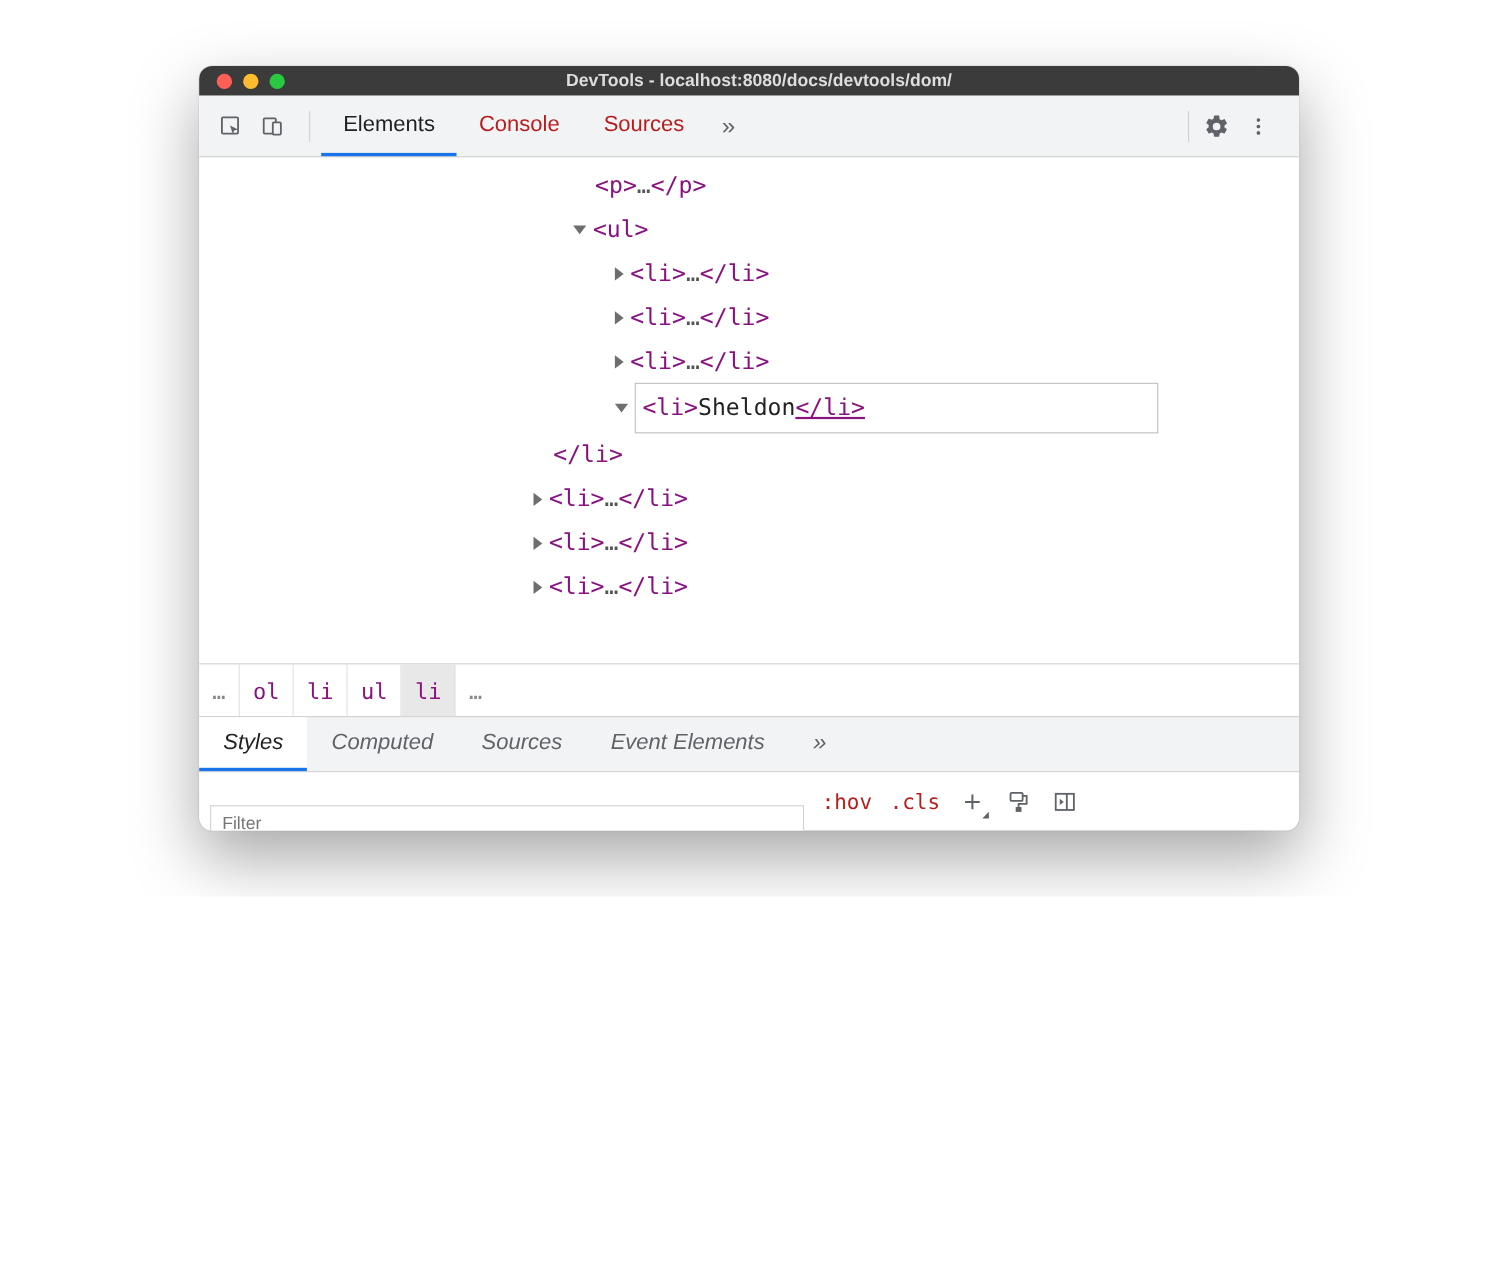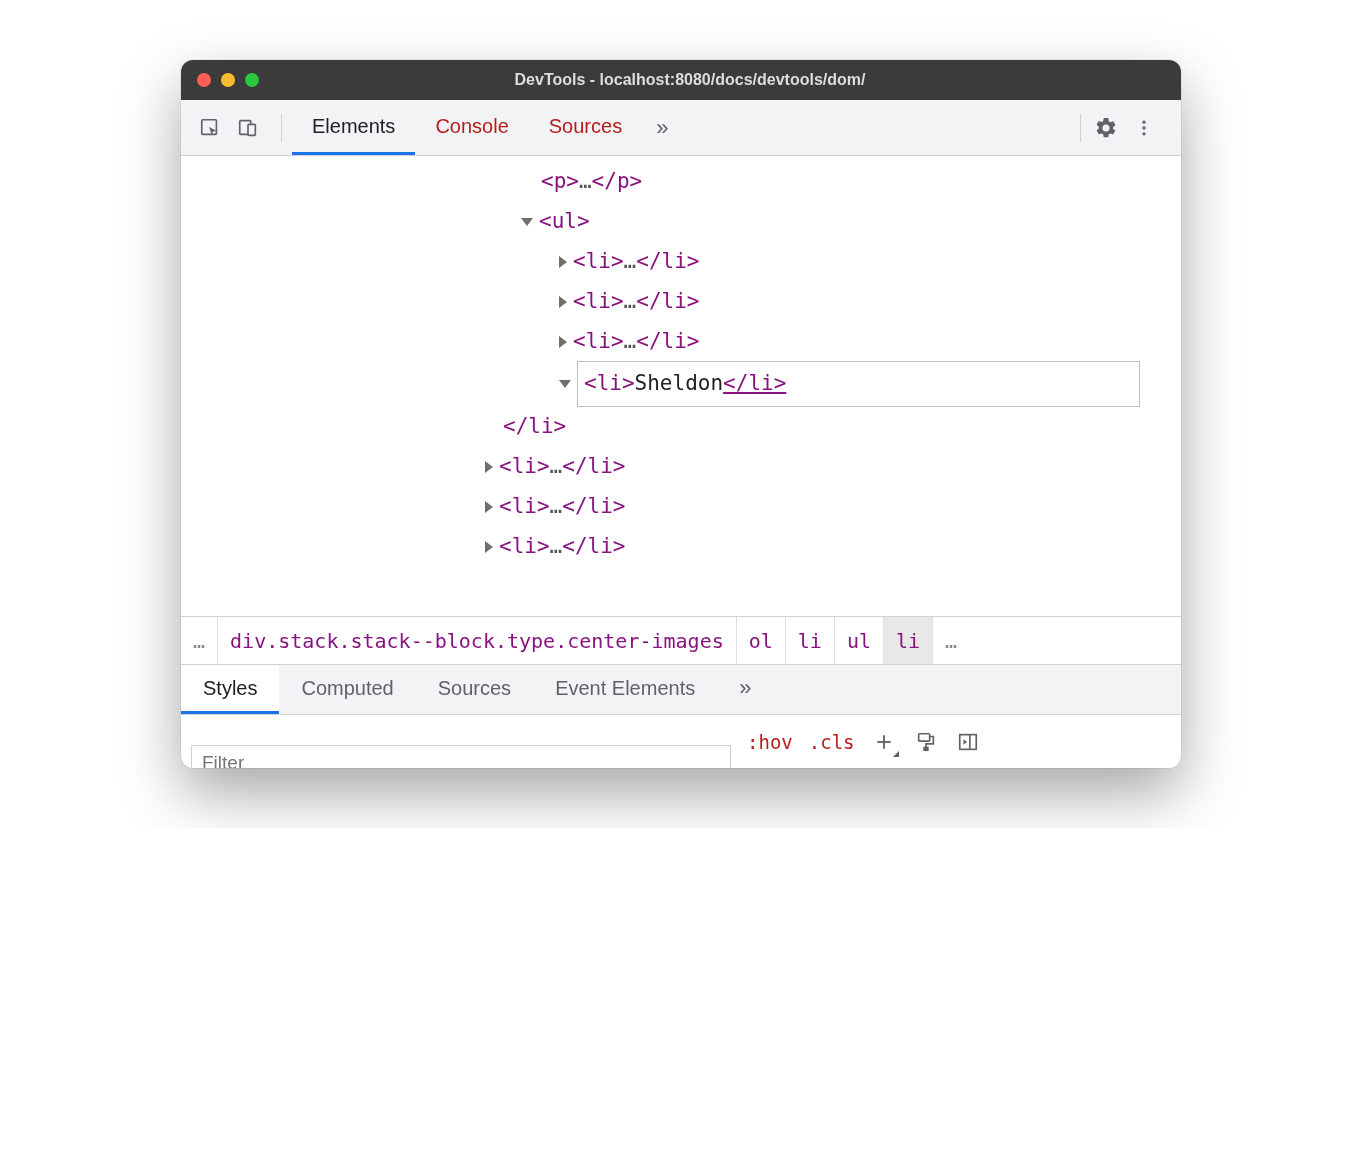--- a/index.html
+++ b/index.html
@@ -12,21 +12,21 @@
   padding: 60px;
 }
 .window {
   width: 1000px;
   background: #fff;
   border-radius: 12px;
   box-shadow: 0 25px 60px rgba(0,0,0,0.35), 0 0 0 1px rgba(0,0,0,0.05);
   overflow: hidden;
 }
 .titlebar {
-  height: 40px;
+  height: 27px;
   background: #3b3b3b;
   display: flex;
   align-items: center;
   padding: 0 16px;
 }
 .traffic { display: flex; gap: 10px; margin-right: 20px; }
 .traffic-btn { width: 14px; height: 14px; border-radius: 50%; }
 .tb-red { background: #ff5f57; }
 .tb-yellow { background: #febc2e; }
 .tb-green { background: #28c840; }
@@ -84,21 +84,21 @@
 .arrow-right { border-top: 6px solid transparent; border-bottom: 6px solid transparent; border-left: 8px solid #6e6e6e; }
 .arrow-down { border-left: 6px solid transparent; border-right: 6px solid transparent; border-top: 8px solid #6e6e6e; }
 .tag { color: #881280; }
 .ellip { color: #555; }
 .edit-box {
   border: 1px solid #bfbfbf;
   background: #fff;
   padding: 2px 6px;
   font-family: Menlo, Consolas, monospace;
   font-size: 21px;
-  width: 563px;
+  width: 476px;
 }
 .edit-box .txt { color: #222; }
 .edit-box .tag { color: #881280; }
 .caret-underline { text-decoration: underline; }
 .breadcrumb {
   height: 48px;
   border-top: 1px solid #d0d0d0;
   display: flex;
   align-items: stretch;
   font-family: Menlo, Consolas, monospace;
@@ -108,36 +108,36 @@
 .bc { padding: 0 12px; display: flex; align-items: center; border-right: 1px solid #e0e0e0; cursor: pointer; }
 .bc.dim { color: #888; }
 .bc.sel { background: #e8e8e8; }
 .styles-tabs {
   height: 50px;
   border-top: 1px solid #d0d0d0;
   display: flex;
   align-items: stretch;
   background: #f1f3f4;
 }
-.stab { padding: 0 22px; font-size: 20px; color: #5f6368; display: flex; align-items: center; cursor: pointer; border-bottom: 3px solid transparent;}
+.stab { padding: 0 22px; font-size: 20px; color: #5f6368; display: flex; align-items: center; cursor: pointer; border-bottom: 3px solid transparent; font-style: italic;}
 .stab.active { color: #202124; border-bottom-color: #1a73e8; font-weight: 500; background: #fff;}
 .styles-toolbar {
   height: 54px;
   border-top: 1px solid #d0d0d0;
   display: flex;
   align-items: center;
   padding: 0 10px;
   gap: 16px;
 }
 .filter-input {
   flex: 0 0 540px;
   height: 36px;
   border: 1px solid #d0d0d0;
   padding: 0 10px;
-  font-size: 19px;
+  font-size: 16px;
   color: #888;
   margin-top: 42px;
 }
 .st-btn { color: #b91c1c; font-size: 19px; font-family: Menlo, Consolas, monospace; cursor: pointer; }
 .st-icon { width: 26px; height: 26px; display: flex; align-items: center; justify-content: center; color: #5f6368; cursor: pointer; }
 .plus-corner { position: relative; }
 .plus-corner::after { content: ''; position: absolute; right: -2px; bottom: -2px; border-left: 6px solid transparent; border-bottom: 6px solid #5f6368; }
 </style>
 </head>
 <body>
@@ -199,21 +199,20 @@
       <span class="edit-box"><span class="tag">&lt;li&gt;</span><span class="txt">Sheldon</span><span class="tag caret-underline">&lt;/li&gt;</span></span>
     </div>
     <div class="dom-row" style="padding-left:322px;"><span class="tag">&lt;/li&gt;</span></div>
     <div class="dom-row" style="padding-left:304px;"><span class="arrow arrow-right"></span><span class="tag">&lt;li&gt;</span><span class="ellip">…</span><span class="tag">&lt;/li&gt;</span></div>
     <div class="dom-row" style="padding-left:304px;"><span class="arrow arrow-right"></span><span class="tag">&lt;li&gt;</span><span class="ellip">…</span><span class="tag">&lt;/li&gt;</span></div>
     <div class="dom-row" style="padding-left:304px;"><span class="arrow arrow-right"></span><span class="tag">&lt;li&gt;</span><span class="ellip">…</span><span class="tag">&lt;/li&gt;</span></div>
   </div>
 
   <div class="breadcrumb">
     <div class="bc dim">…</div>
-    <div class="bc">div.stack.stack--block.type.center-images</div>
     <div class="bc">ol</div>
     <div class="bc">li</div>
     <div class="bc">ul</div>
     <div class="bc sel">li</div>
     <div class="bc dim" style="border-right:none;">…</div>
   </div>
 
   <div class="styles-tabs">
     <div class="stab active">Styles</div>
     <div class="stab">Computed</div>

